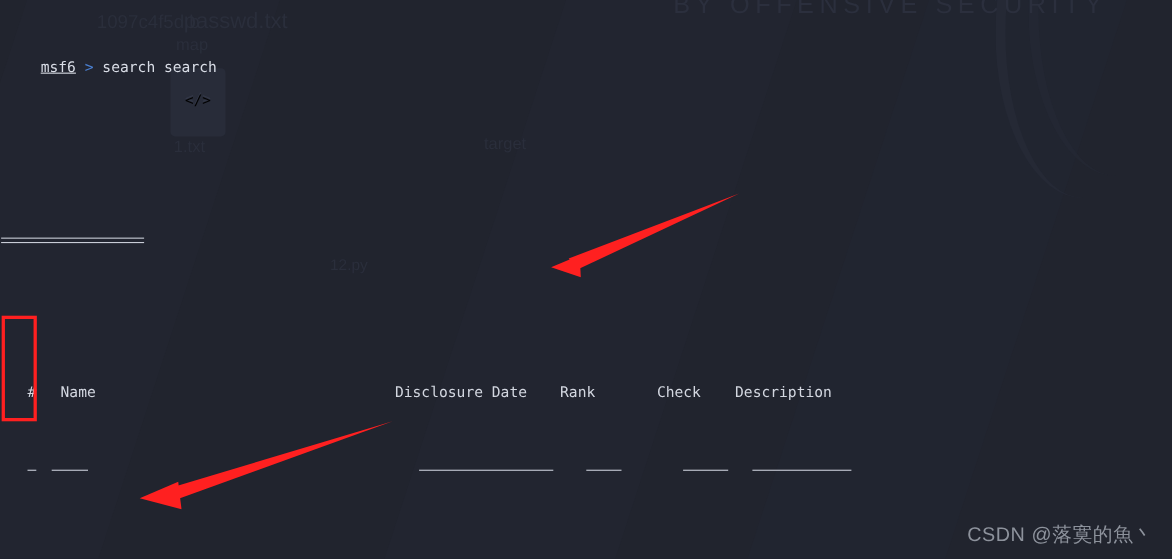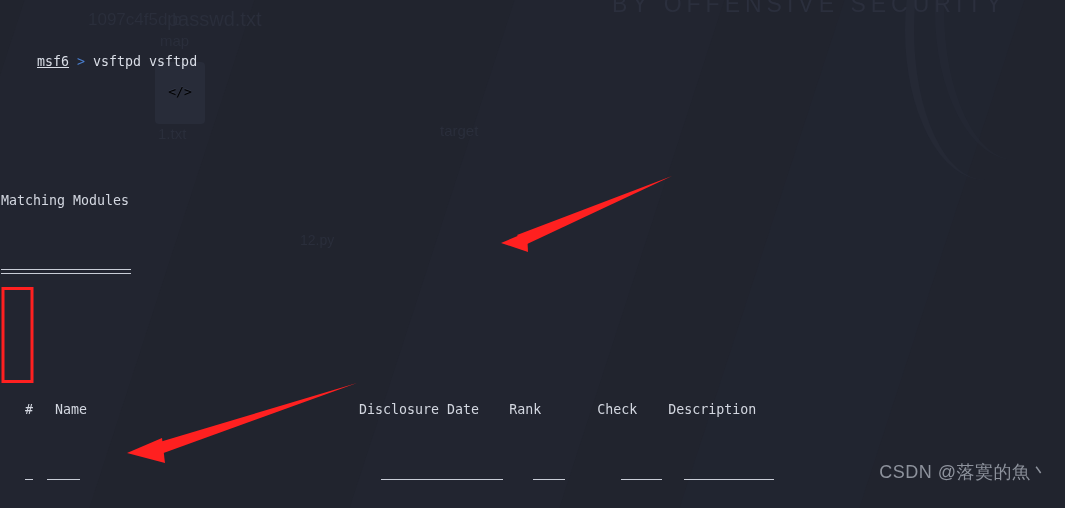--- a/index.html
+++ b/index.html
@@ -60,21 +60,21 @@
     border-top:1px solid #c9cdd7;border-bottom:1px solid #c9cdd7;
     height:3px;
   }
   .rule1{border-bottom:none;height:0;}
 
   
   #annot{position:absolute;inset:0;pointer-events:none;}
 
   
   #csdn{
-    position:absolute;right:16px;bottom:24px;
+    position:absolute;right:16px;bottom:10px;
     font-family:"Liberation Sans",sans-serif;
     font-size:18px;color:#8d929c;letter-spacing:.5px;margin-left:35px;
   }
 </style>
 </head>
 <body>
 
 <div id="wallpaper">
   <div class="band" style="left:-60px;top:-20px;width:230px;height:560px;opacity:.35;"></div>
   <div class="band" style="left:430px;top:-40px;width:210px;height:600px;opacity:.30;"></div>
@@ -92,25 +92,24 @@
   <div class="ghost" style="left:88px;top:10px;font-size:17px;">1097c4f5d.b</div>
   <div class="ghost" style="left:167px;top:8px;font-size:20px;">passwd.txt</div>
   <div class="ghost" style="left:160px;top:32px;font-size:15px;">map</div>
   <div class="ghost" style="left:158px;top:125px;font-size:15px;">1.txt</div>
   <div class="ghost" style="left:440px;top:122px;font-size:15px;">target</div>
   <div class="ghost" style="left:300px;top:232px;font-size:14px;">12.py</div>
 </div>
 
 <div id="term">
 
-  <div class="row"><span class="u white">msf6</span><span class="blue2"> &gt; </span><span class="white">vsftpd vsftpd</span></div>
+  <div class="row"><span class="u white">msf6</span><span class="blue2"> &gt; </span><span class="white">search search</span></div>
 
   <div class="blank"></div>
 
-  <div class="row">Matching Modules</div>
 
   <div class="row"><span class="rule" style="width:130px;"></span></div>
 
   <div class="blank"></div>
 
   <div class="row"><span style="display:inline-block;width:24px;"></span><span>#</span><span style="display:inline-block;width:22px;"></span><span>Name</span><span style="display:inline-block;width:272px;"></span><span>Disclosure Date</span><span style="display:inline-block;width:30px;"></span><span>Rank</span><span style="display:inline-block;width:56px;"></span><span>Check</span><span style="display:inline-block;width:31px;"></span><span>Description</span></div>
 
   <div class="row"><span style="display:inline-block;width:24px;"></span><span class="rule rule1" style="width:8px;"></span><span style="display:inline-block;width:14px;"></span><span class="rule rule1" style="width:33px;"></span><span style="display:inline-block;width:301px;"></span><span class="rule rule1" style="width:122px;"></span><span style="display:inline-block;width:30px;"></span><span class="rule rule1" style="width:32px;"></span><span style="display:inline-block;width:56px;"></span><span class="rule rule1" style="width:41px;"></span><span style="display:inline-block;width:22px;"></span><span class="rule rule1" style="width:90px;"></span></div>
 
   

